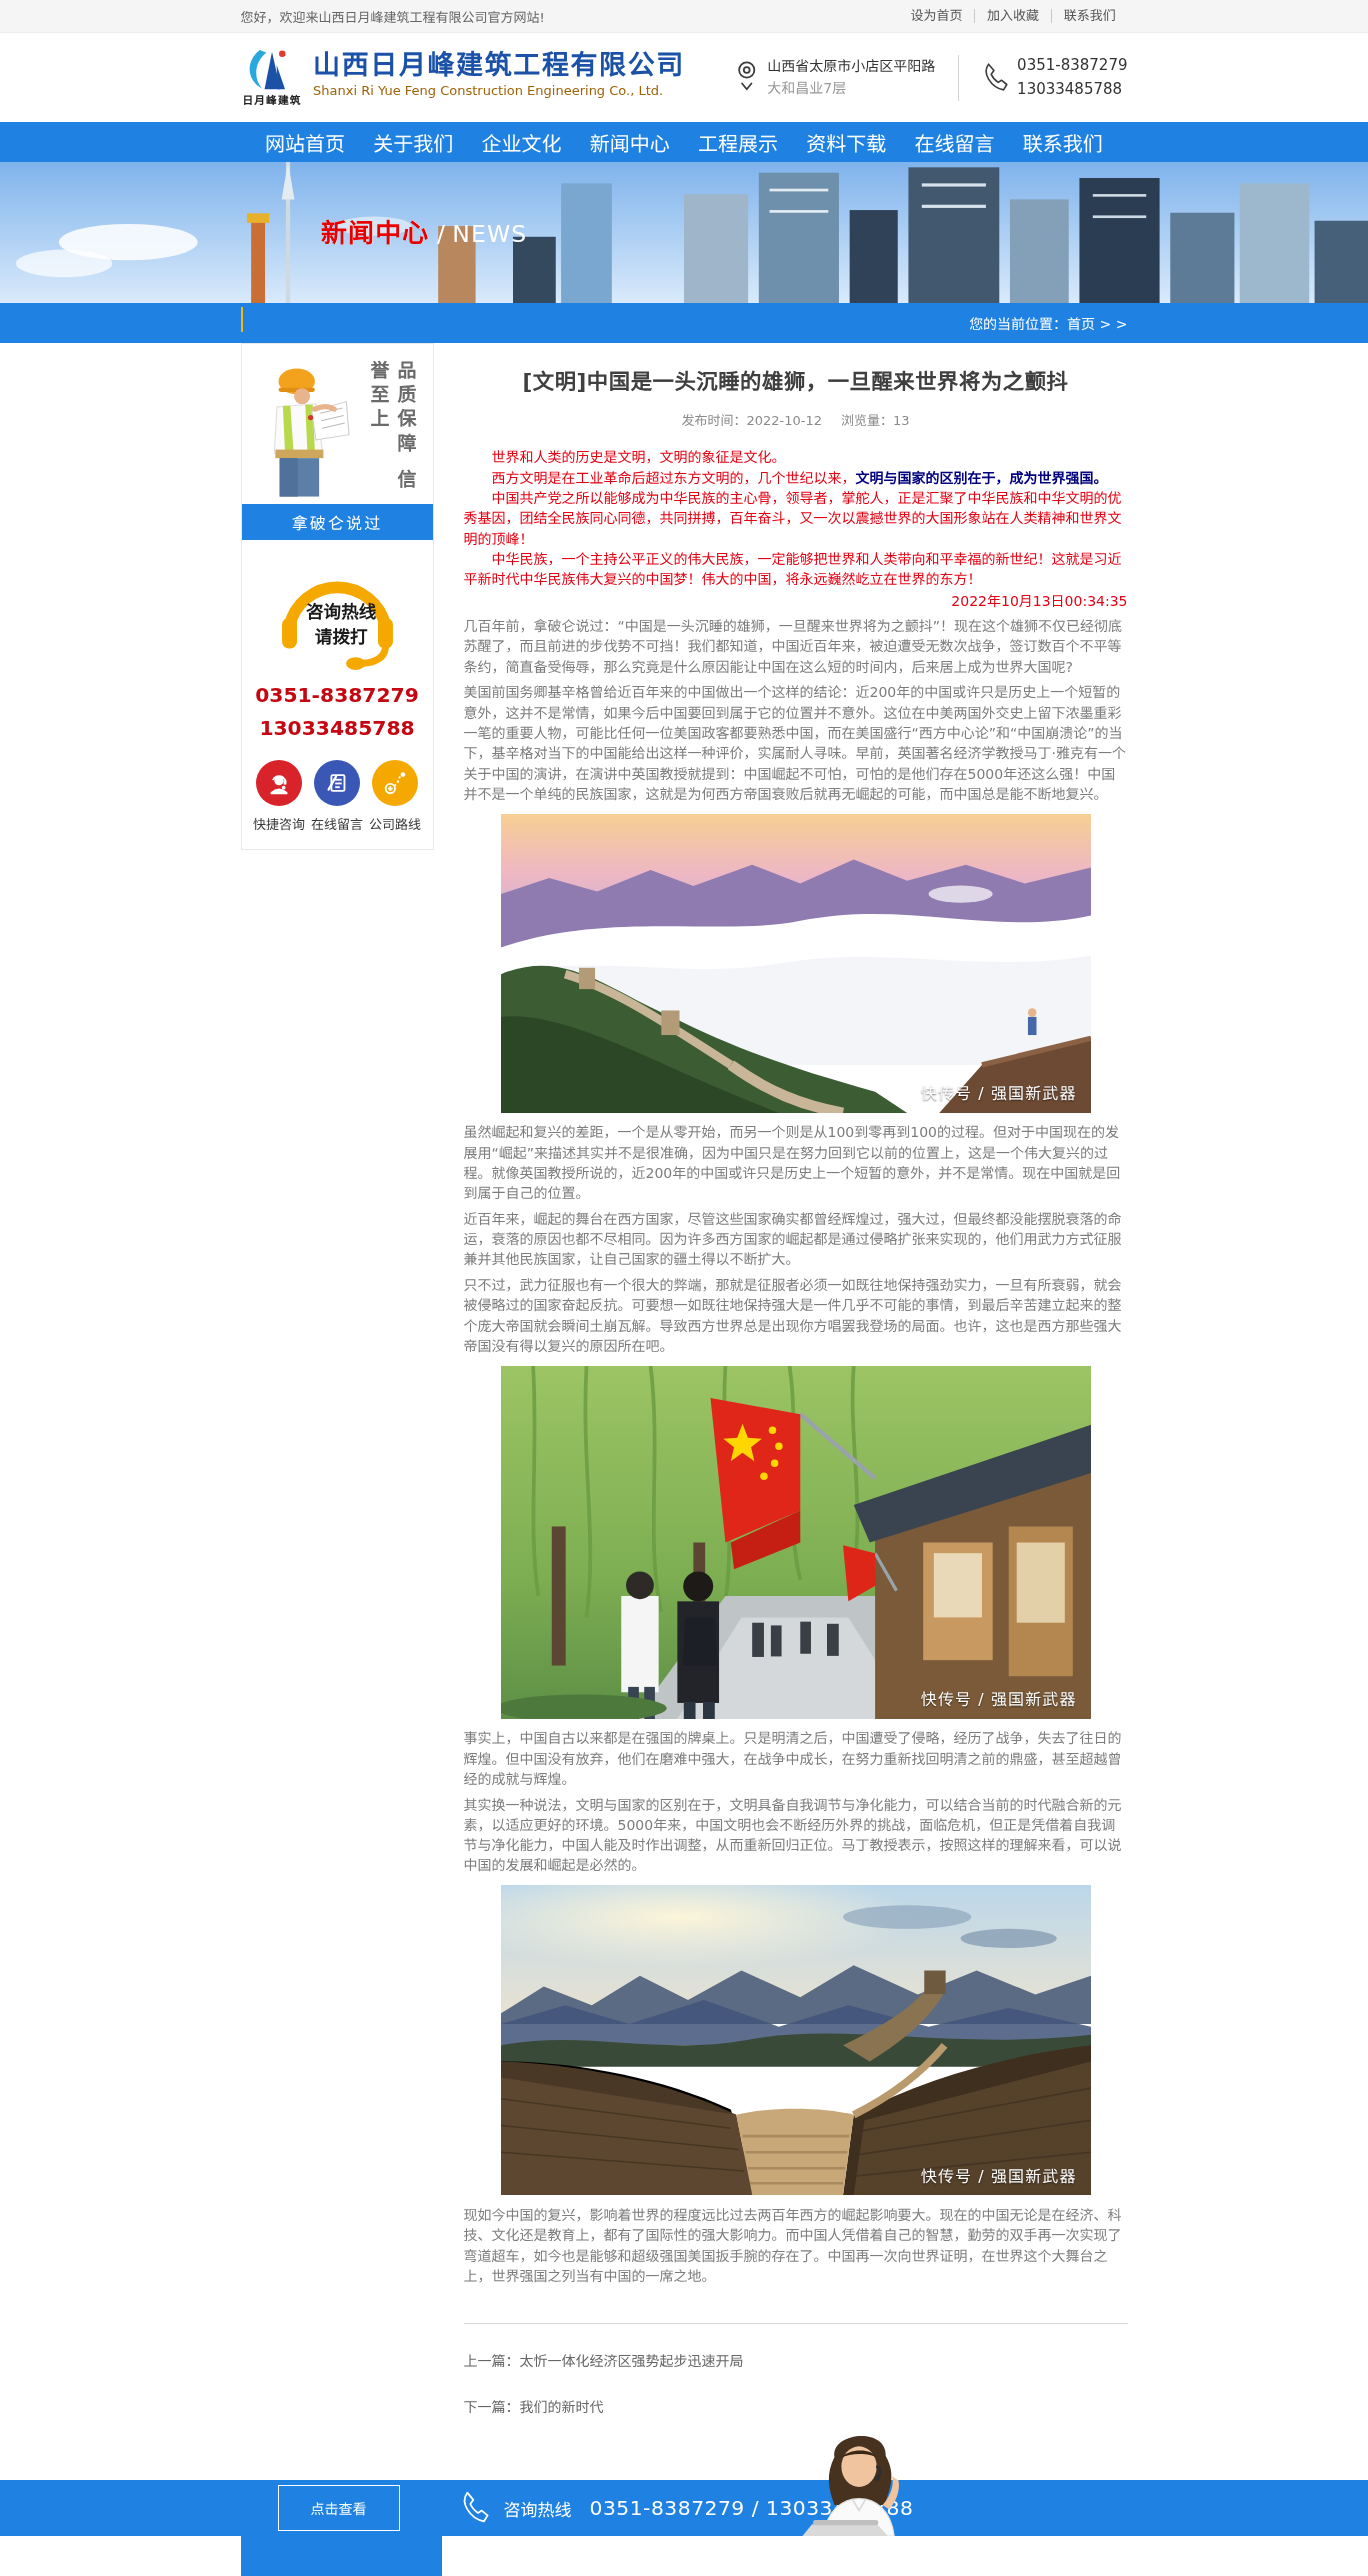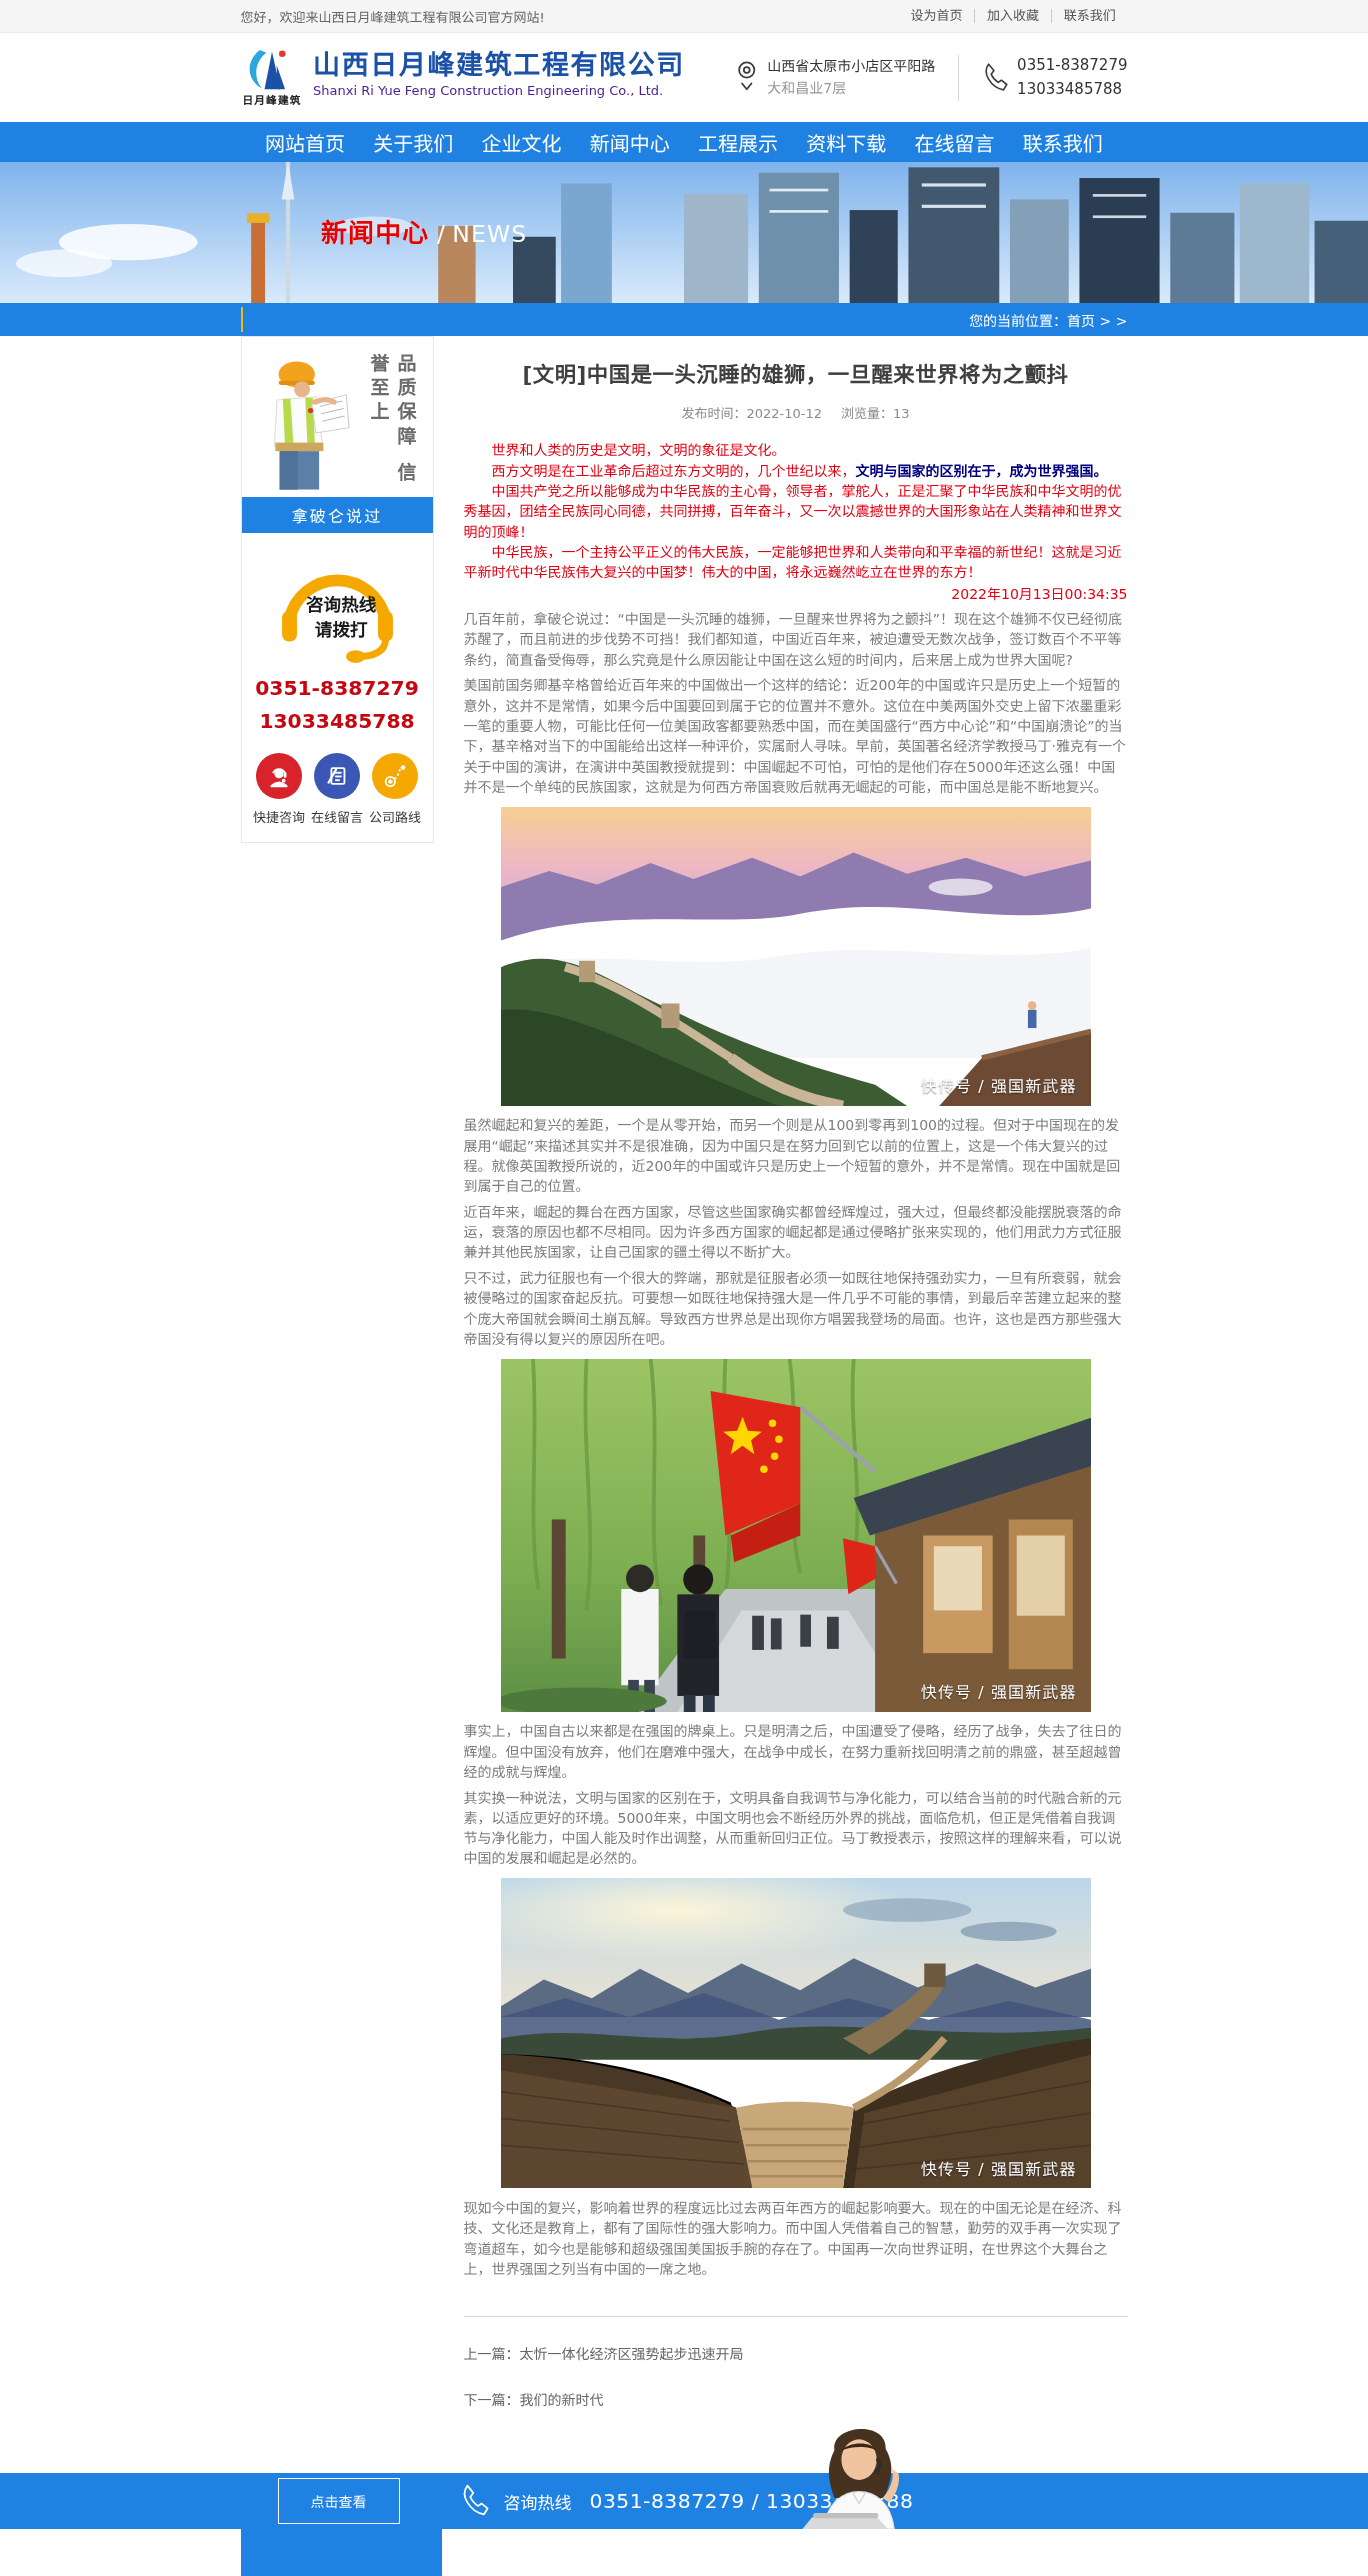--- a/index.html
+++ b/index.html
@@ -14,21 +14,21 @@
   .topbar-links a { font-size:13px; color:#555; text-decoration:none; padding:0 11.8px; border-left:0.5px solid #c9c9c9; line-height:14px; }
   .topbar-links a:first-child { border-left:none; }
 
   
   .header { height:89px; background:#ffffff; }
   .header .container { height:100%; display:flex; align-items:center; justify-content:space-between; }
   .brand { display:flex; align-items:flex-start; }
   .logo-box { width:63px; text-align:center; margin-right:9.6px; }
   .logo-caption { font-size:10.7px; font-weight:bold; color:#222; letter-spacing:1.1px; margin-top:-2.1px; }
   .brand-text .zh { font-size:27px; font-weight:bold; color:#1b52a8; letter-spacing:1.6px; line-height:33px; }
-  .brand-text .en { font-size:13px; color:#4c1d95; margin-top:2.1px; }
+  .brand-text .en { font-size:13px; color:#a16207; margin-top:2.1px; }
   .header-contact { display:flex; align-items:center; }
   .hc-item { display:flex; align-items:center; }
   .hc-icon { margin-right:8.6px; }
   .hc-lines .l1 { font-size:14px; color:#333; line-height:21.4px; }
   .hc-lines .l2 { font-size:14px; color:#999; line-height:21.4px; }
   .hc-lines .p { font-size:15px; color:#333; line-height:23.5px; }
   .hc-divider { width:0.5px; height:46px; background:#d5d5d5; margin:0 22.4px; }
 
   
   .nav { height:40px; background:#1f82e2; }
@@ -37,21 +37,21 @@
 
   
   .banner { height:141px; position:relative; overflow:hidden; }
   .banner svg { position:absolute; inset:0; width:100%; height:100%; display:block; }
   .banner-title { position:absolute; left:50%; top:50%; transform:translate(-363px,-58%); display:flex; align-items:baseline; }
   .banner-title .zh { font-size:26px; font-weight:bold; color:#e60000; text-shadow:0.5px 0.5px 0 #ffffff; letter-spacing:1.1px; }
   .banner-title .sep { font-size:23.5px; color:#fefefe; margin:0 7.5px; }
   .banner-title .en { font-size:23.5px; color:#fefefe; letter-spacing:1.1px; }
 
   
-  .crumbbar { height:33px; background:#1f82e2; }
+  .crumbbar { height:40px; background:#1f82e2; }
   .crumbbar .container { height:100%; display:flex; align-items:center; justify-content:flex-end; }
   .crumb-accent { position:absolute; left:0; top:4.3px; width:2.7px; height:24.6px; background:#f0b810; }
   .crumb-text { color:#ffffff; font-size:14px; }
 
   
   .content { background:#ffffff; padding-bottom:32px; }
   .content .container { display:flex; align-items:flex-start; }
 
   .sidebar { width:193px; flex:0 0 193px; }
   .side-card { background:#fff; border:0.5px solid #e7e7e7; }

